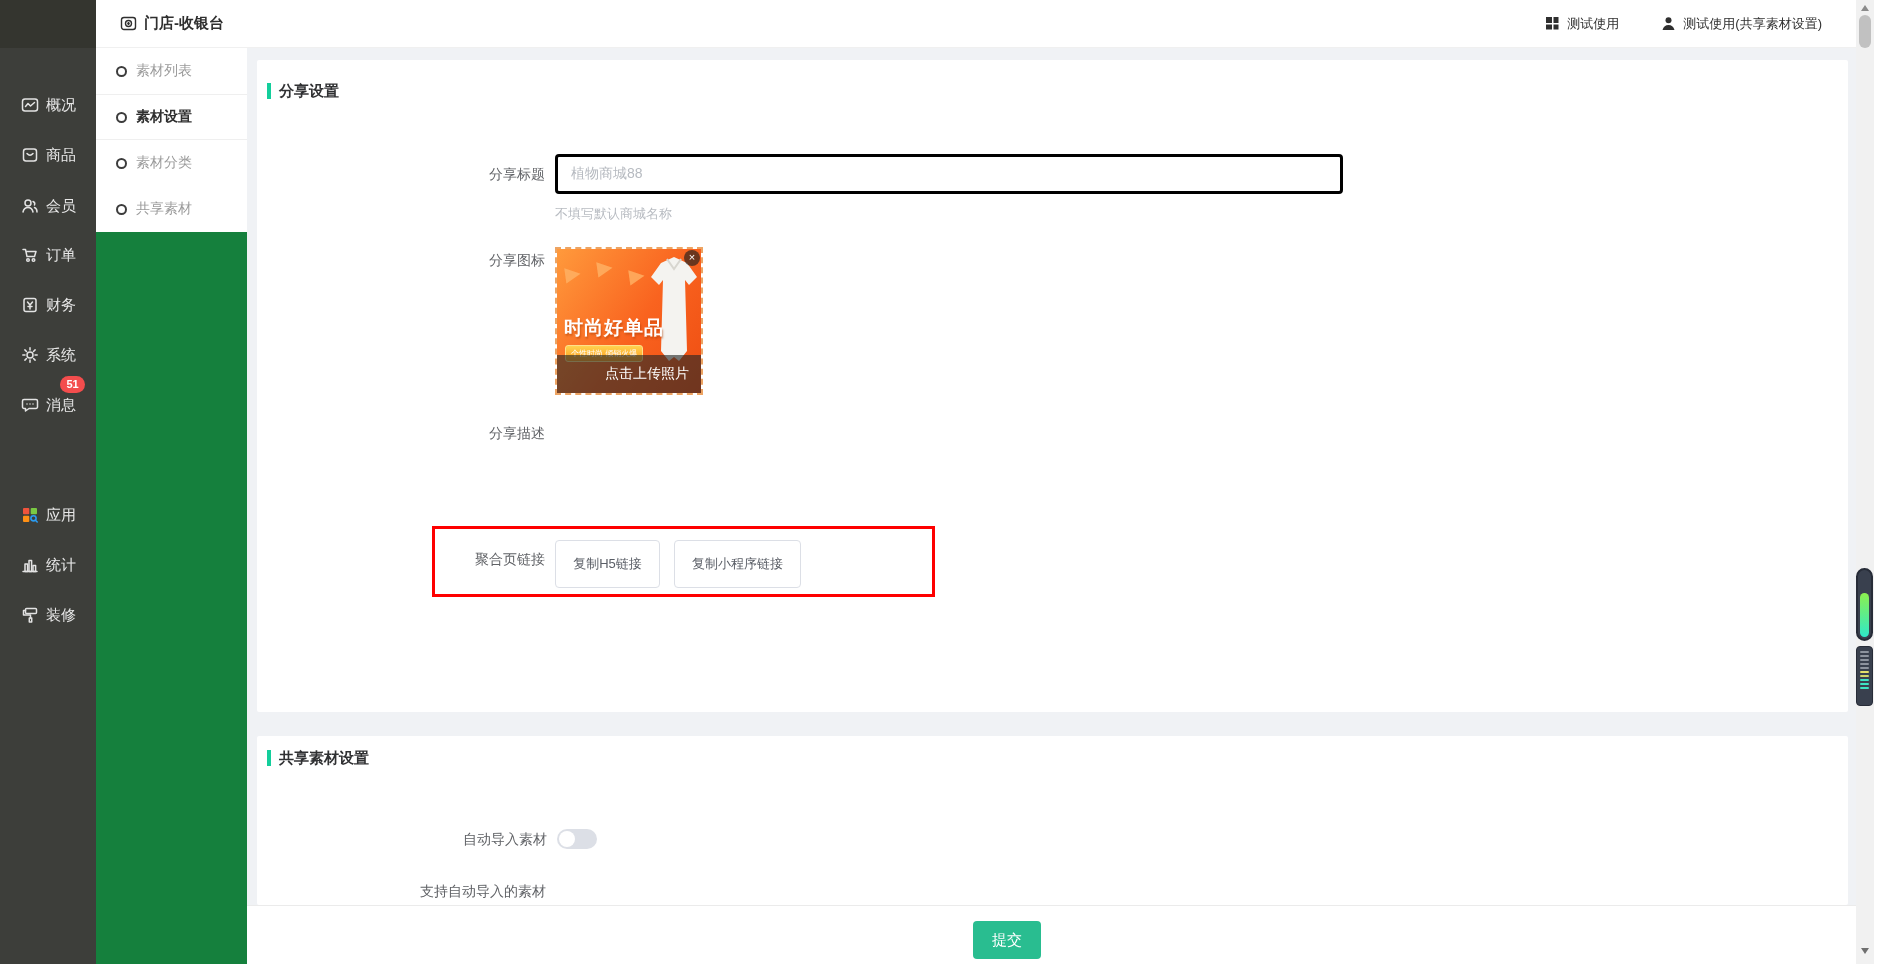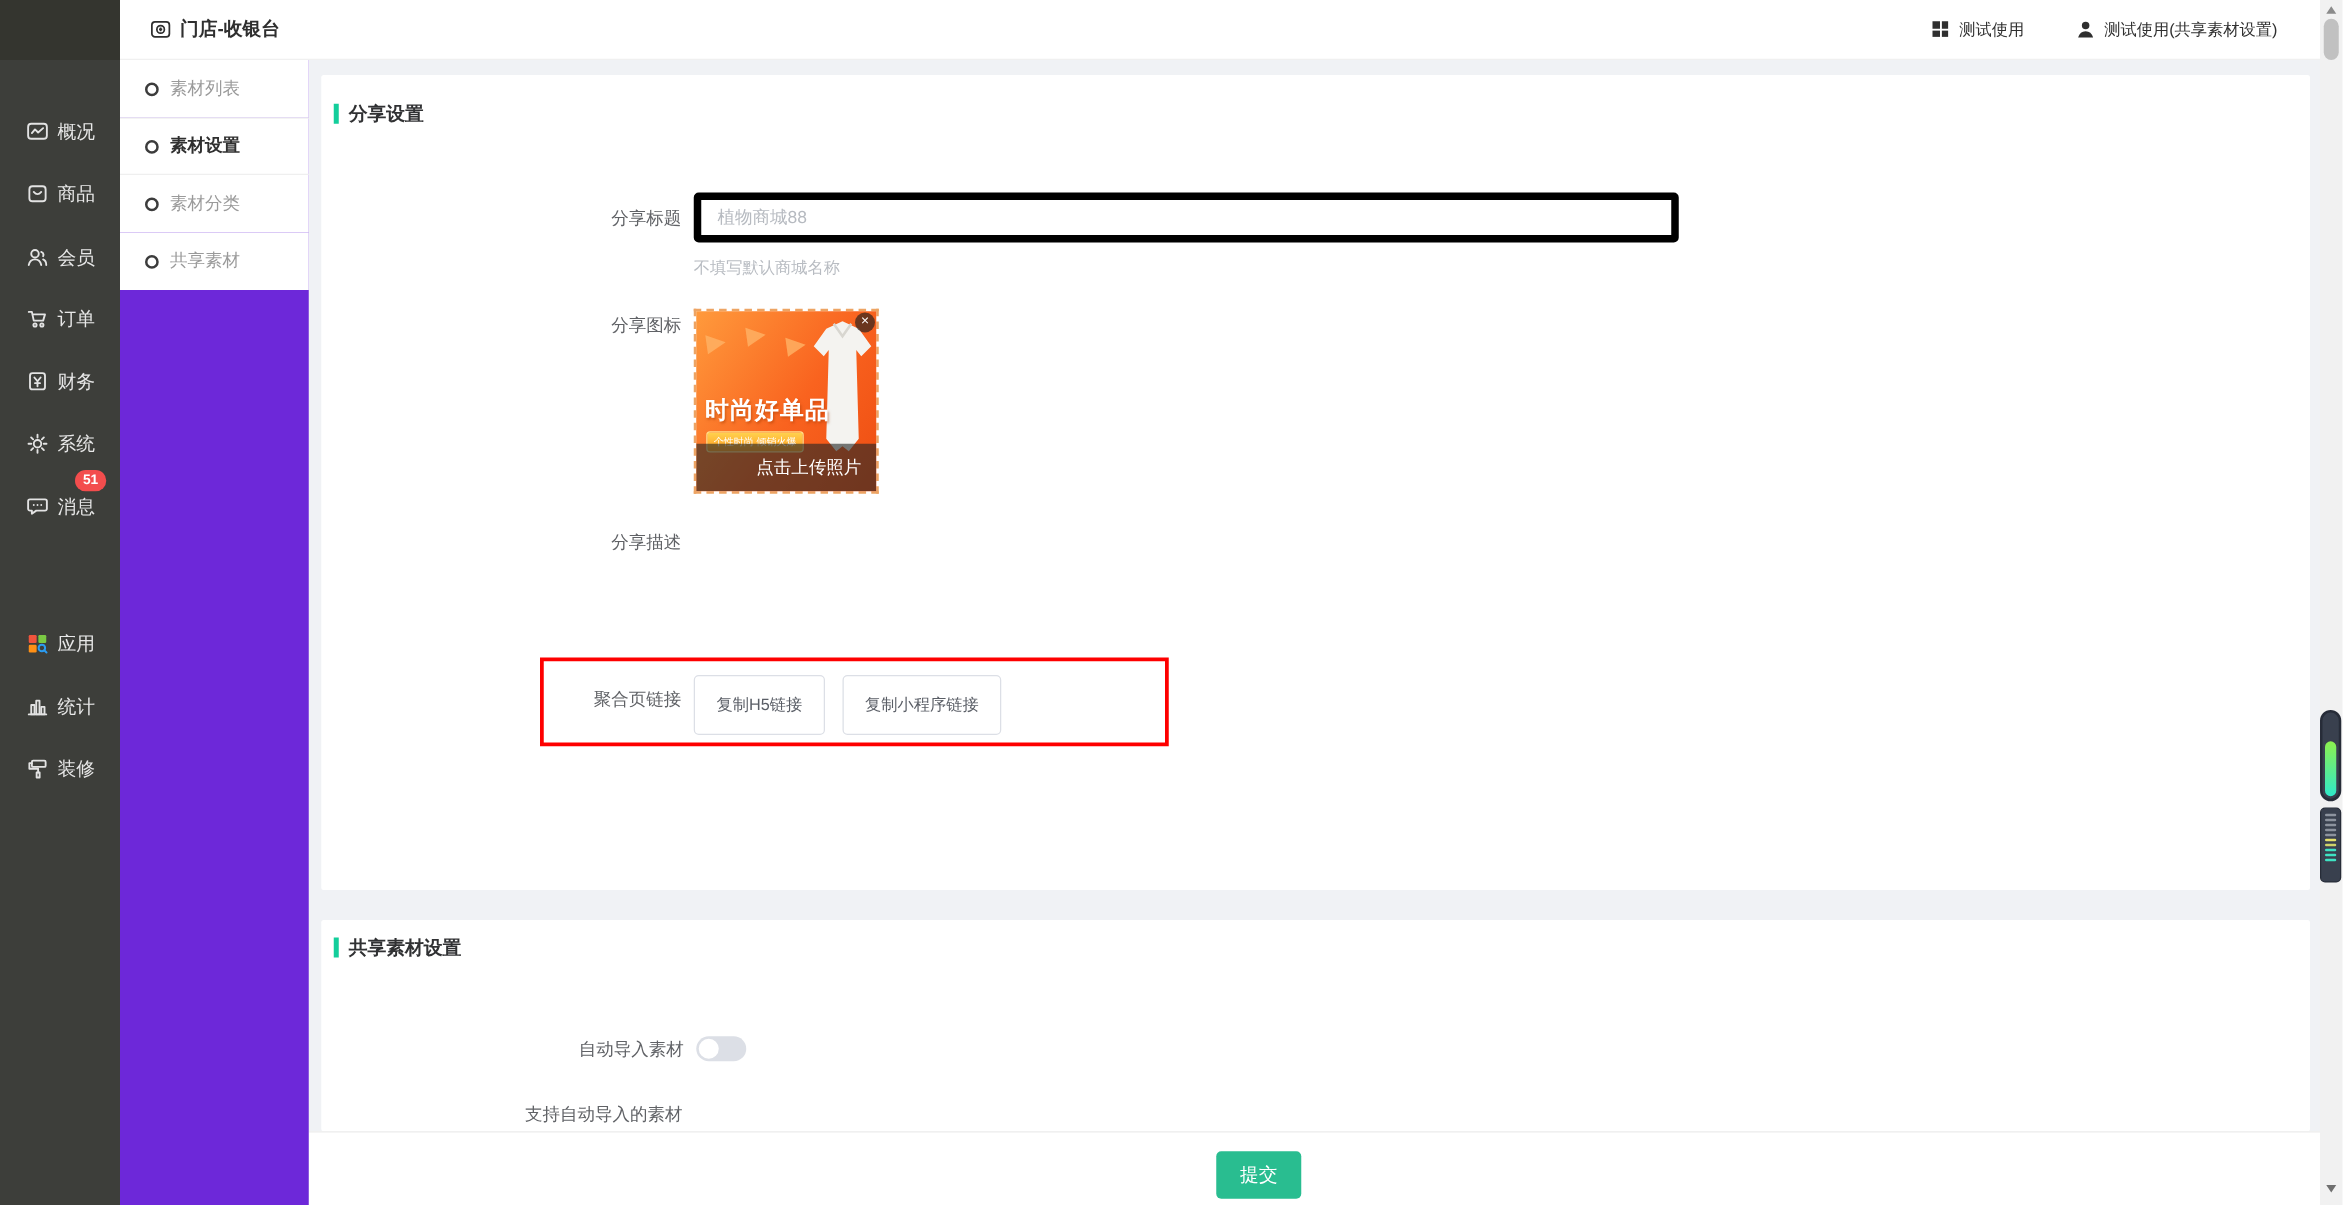--- a/index.html
+++ b/index.html
@@ -18,37 +18,37 @@
 
   
   #header { position:absolute; left:96px; top:0; width:1760px; height:48px; background:#fff;
     border-bottom:1px solid #f0f0f0; display:flex; align-items:center; justify-content:space-between; z-index:20; }
   #header-left { display:flex; align-items:center; padding-left:24px; gap:7px; }
   #header-title { font-size:15px; font-weight:bold; color:#2f2f2f; }
   #header-right { display:flex; align-items:center; gap:42px; padding-right:34px; font-size:13px; color:#303030; }
   .hr-group { display:flex; align-items:center; gap:7px; cursor:pointer; }
 
   
-  #submenu { position:absolute; left:96px; top:48px; width:151px; height:916px; background:#6d28d9; z-index:10; }
+  #submenu { position:absolute; left:96px; top:48px; width:151px; height:916px; background:#15803d; z-index:10; }
   .sub-item { height:46px; display:flex; align-items:center; padding-left:20px; gap:9px;
     font-size:14px; color:#9a9a9a; cursor:pointer; background:#fff; }
   .sub-item .ring { width:11px; height:11px; border:2px solid #3c3c3c; border-radius:50%; flex:none; }
   .sub-item.active { color:#2f2f2f; font-weight:bold; border-top:1px solid #efefef; border-bottom:1px solid #efefef; }
 
   
   #content-bg { position:absolute; left:246px; top:48px; width:1610px; height:916px; background:#f0f2f5; }
   .card { position:absolute; background:#fff; border-radius:2px; }
   #card1 { left:257px; top:60px; width:1591px; height:652px; }
   #card2 { left:257px; top:736px; width:1591px; height:169px; }
 
   .sec-bar { position:absolute; width:4px; height:16px; }
   .sec-title { position:absolute; font-size:15px; font-weight:bold; color:#303133; }
 
   .fld-label { position:absolute; width:120px; text-align:right; font-size:14px; color:#606266; }
-  .txt-input { position:absolute; border:6px solid #000000; border-radius:4px; background:#fff;
+  .txt-input { position:absolute; border:3px solid #000000; border-radius:4px; background:#fff;
     font-size:14px; color:#b6bac0; display:flex; align-items:center; padding:0 13px; cursor:text; }
   .hint { position:absolute; font-size:13px; color:#b8bcc2; }
   .txt-area { position:absolute; border:1px solid #dcdfe6; border-radius:4px; background:#fff;
     font-size:14px; color:#b6bac0; padding:9px 13px; cursor:text; }
   .resize-grip { position:absolute; right:2px; bottom:2px; width:10px; height:10px;
     background:repeating-linear-gradient(135deg, transparent 0 2px, #c8ccd2 2px 3px);
     clip-path:polygon(100% 0, 0 100%, 100% 100%); }
 
   .ghost-btn { position:absolute; height:48px; border:1px solid #dcdfe6; border-radius:4px; background:#fff;
     font-size:13px; color:#5a5e66; display:flex; align-items:center; justify-content:center; cursor:pointer; }

